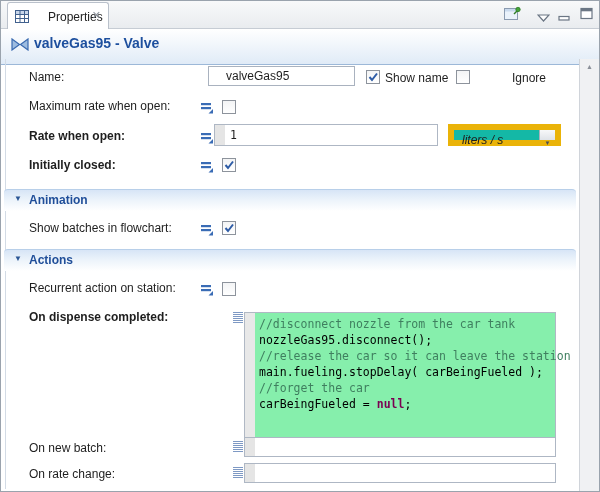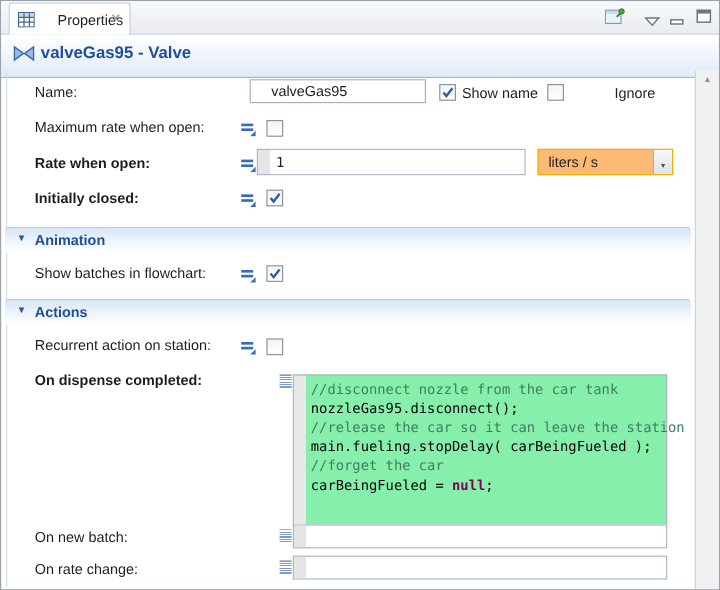--- a/index.html
+++ b/index.html
@@ -42,21 +42,21 @@
   .cb.checked svg { display:block; }
   .cb-lbl { cursor:default; }
 
   .txt-input { position:absolute; border:1px solid #a9b2bf; background:#fff; font-family:inherit;
                font-size:12px; padding:2px 17px; color:#1e1e1e; }
   .code-field { position:absolute; border:1px solid #aeb7c4; background:#fff; overflow:hidden; }
   .code-field .gutter { position:absolute; left:0; top:0; bottom:0; width:10px; background:#e5e5e5; }
   .code-field .val { position:absolute; left:15px; top:3px;
                      font-family:"DejaVu Sans Mono","Liberation Mono",monospace; font-size:11.5px; }
 
-  .combo { position:absolute; border:1px solid #eab308; background:#fdba74; cursor:pointer; }
+  .combo { position:absolute; border:6px solid #eab308; background:#14b8a6; cursor:pointer;font-style:italic; }
   .combo .sel { position:absolute; left:8px; top:3px; }
   .combo .btn { position:absolute; right:0; top:0; bottom:0; width:16px;
                 background:linear-gradient(#f7f8f9,#dfe3e8); border-left:1px solid #aab2bd;
                 text-align:center; }
   .combo .btn span { font-size:6px; color:#4a4f56; position:relative; top:4px; }
 
   .section { position:absolute; left:3px; width:572px; height:22px;
              border-top:1px solid #b8cfe9; border-radius:4px 4px 0 0;
              background:linear-gradient(#d7e5f6 0%, #edf4fb 50%, #ffffff 100%); cursor:pointer; }
   .section .tri { position:absolute; left:10px; top:4px; font-size:8px; color:#2c5796; }

